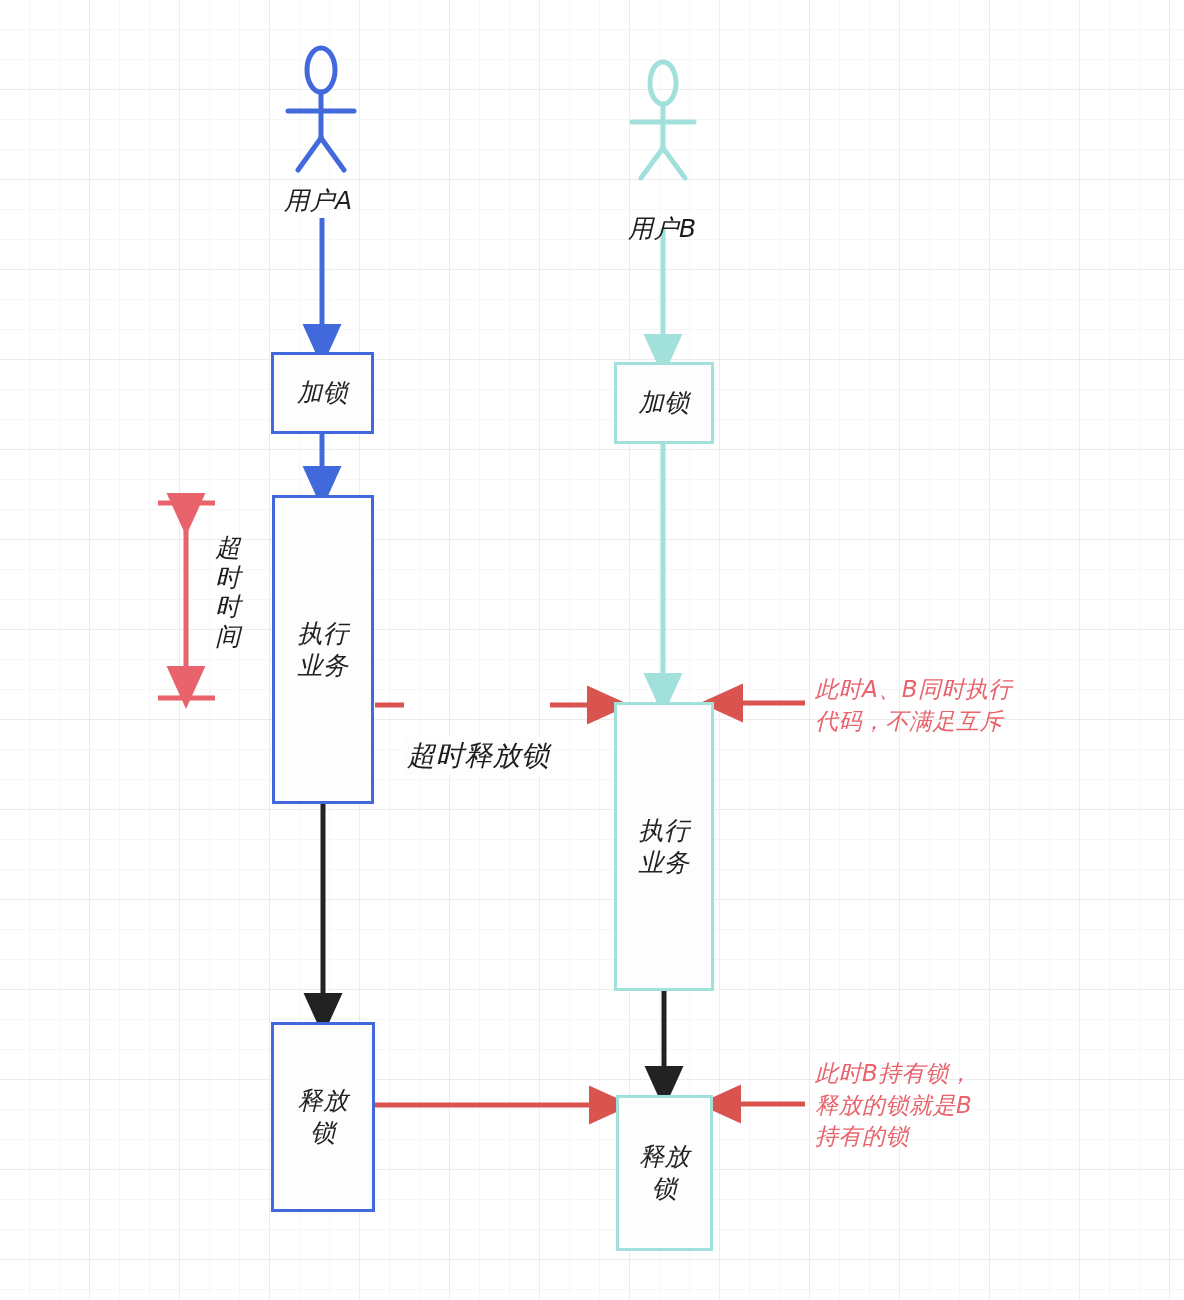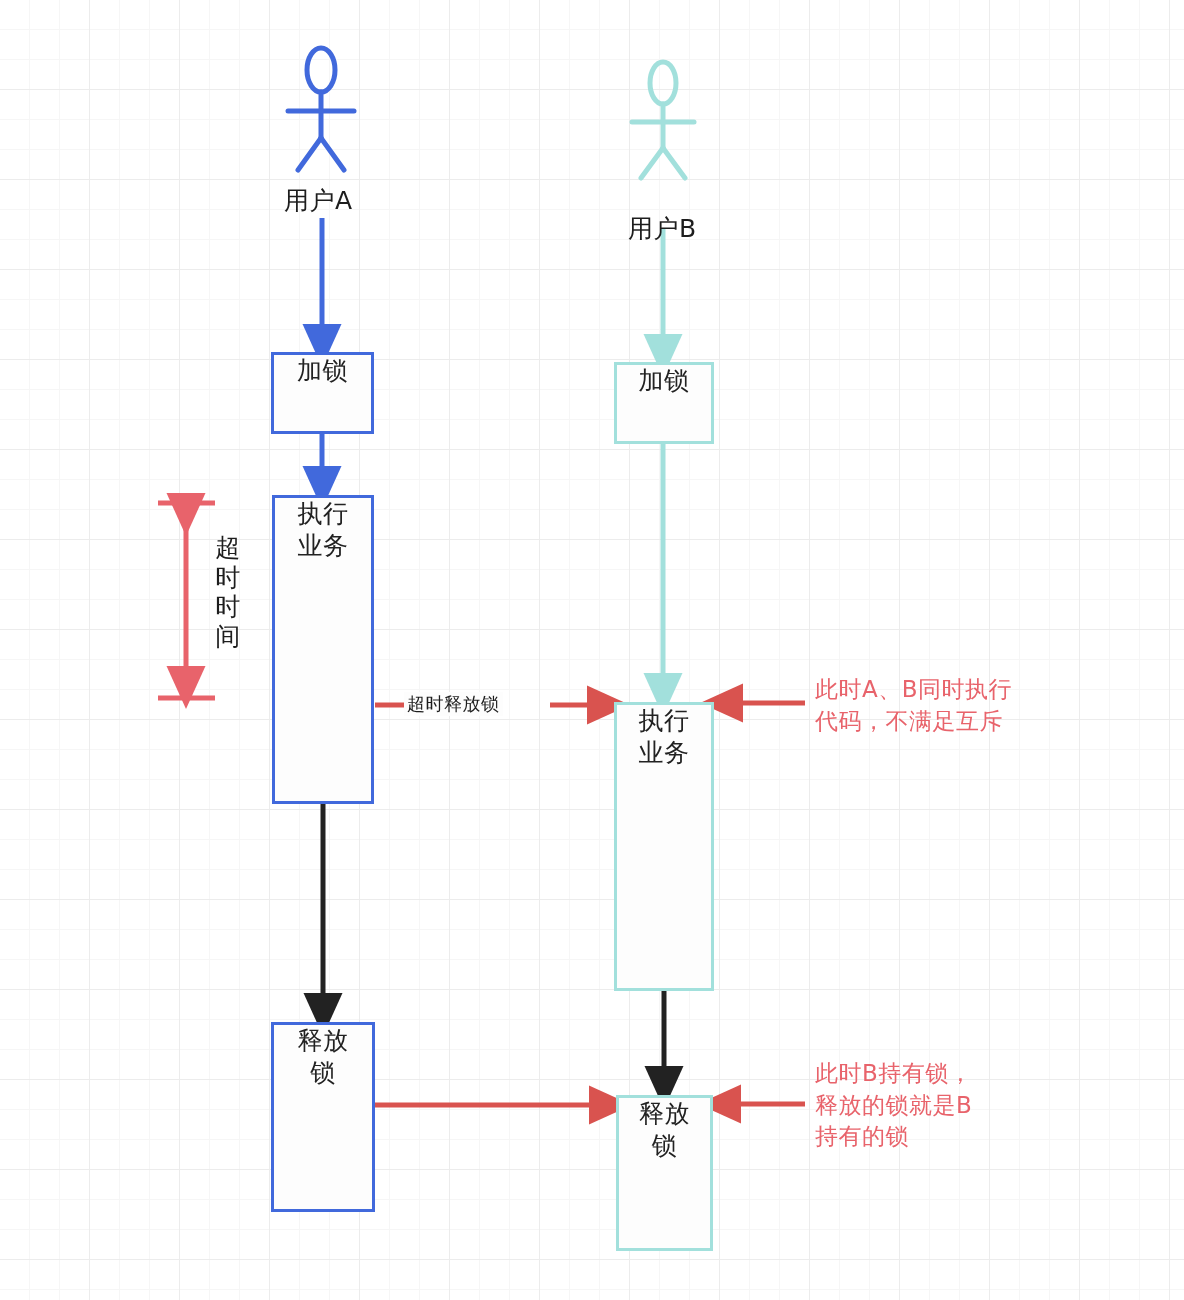--- a/index.html
+++ b/index.html
@@ -18,59 +18,61 @@
     height: 1300px;
     overflow: hidden;
     background-color: #ffffff;
     background-image:
       linear-gradient(to right, #ececec 1px, transparent 1px),
       linear-gradient(to bottom, #ececec 1px, transparent 1px),
       linear-gradient(to right, #f6f6f6 1px, transparent 1px),
       linear-gradient(to bottom, #f6f6f6 1px, transparent 1px);
     background-size: 90px 90px, 90px 90px, 30px 30px, 30px 30px;
     background-position: -1px -1px, -1px -1px, -1px -1px, -1px -1px;
+    font-style: italic;
   }
   svg.layer {
     position: absolute;
     left: 0;
     top: 0;
     width: 1184px;
     height: 1300px;
     pointer-events: none;
   }
   .node {
     position: absolute;
     box-sizing: border-box;
     background: #fdfdfd;
     display: flex;
-    align-items: flex-start;
+    align-items: center;
     justify-content: center;
     text-align: center;
     color: #222222;
     line-height: 1.28;
     font-size: 25px;
     letter-spacing: 0.5px;
   }
   .node.blue { border: 3px solid #4169dc; }
   .node.cyan { border: 3px solid #a2e0dc; }
   .lbl {
     position: absolute;
     color: #1d1d1d;
     font-size: 25px;
     white-space: nowrap;
     letter-spacing: 0.5px;
   }
   .edge-lbl {
     position: absolute;
     color: #1d1d1d;
-    font-size: 18px;
+    font-size: 28px;
     white-space: nowrap;
     background: #fdfdfd;
     padding: 0 3px;
     letter-spacing: 0.5px;
+    margin-top: 45px;
   }
   .note {
     position: absolute;
     color: #e8636b;
     font-size: 23px;
     line-height: 1.38;
     white-space: pre-line;
     letter-spacing: 0.5px;
   }
   .note.center { }

